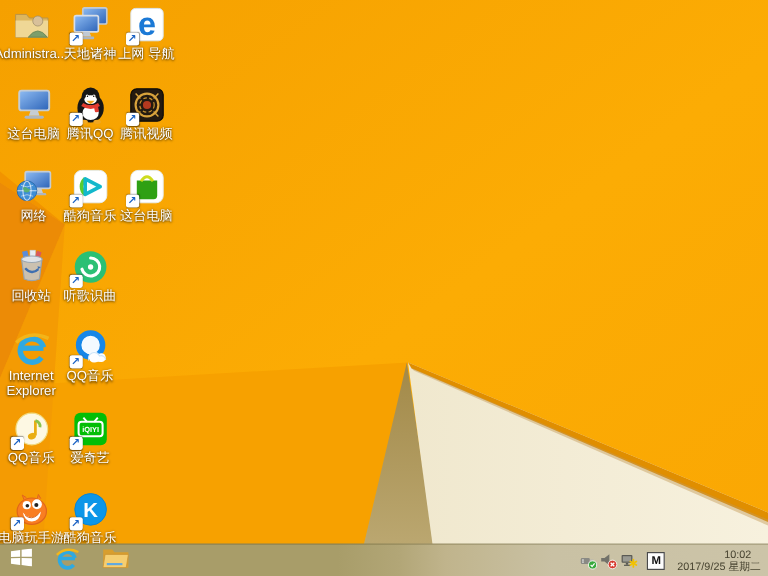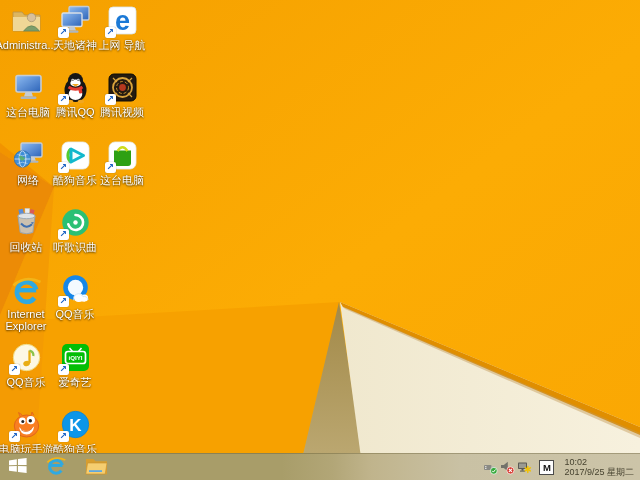--- a/index.html
+++ b/index.html
@@ -37,21 +37,21 @@
   .tb-btn{height:26px;display:flex;align-items:center;justify-content:center;cursor:pointer;}
   .tb-start{width:36px;margin-left:0;}
   .tb-app{width:40px;}
   .tray{margin-left:auto;display:flex;align-items:center;height:26px;}
   .tray-ic{width:15px;height:15px;margin-right:2px;cursor:pointer;}
   .m-badge{
     width:13px;height:13px;margin:0 4px 0 5px;background:#FDFDFD;border:1px solid #4a4a4a;
     font-size:9.5px;font-weight:bold;color:#111;line-height:13px;text-align:center;cursor:pointer;
   }
   .clock{
-    margin:0 6px 0 6px;text-align:left;color:#474330;font-size:9px;line-height:10.5px;cursor:pointer;
+    margin:0 6px 0 6px;text-align:right;color:#474330;font-size:9px;line-height:10.5px;cursor:pointer;
   }
   .clock .t{padding-right:8px;}
   
   .ie-big{width:33px;height:33px;}
 </style>
 </head>
 <body>
 
 <svg class="wallpaper" width="640" height="480" viewBox="0 0 640 480">
   <defs>

